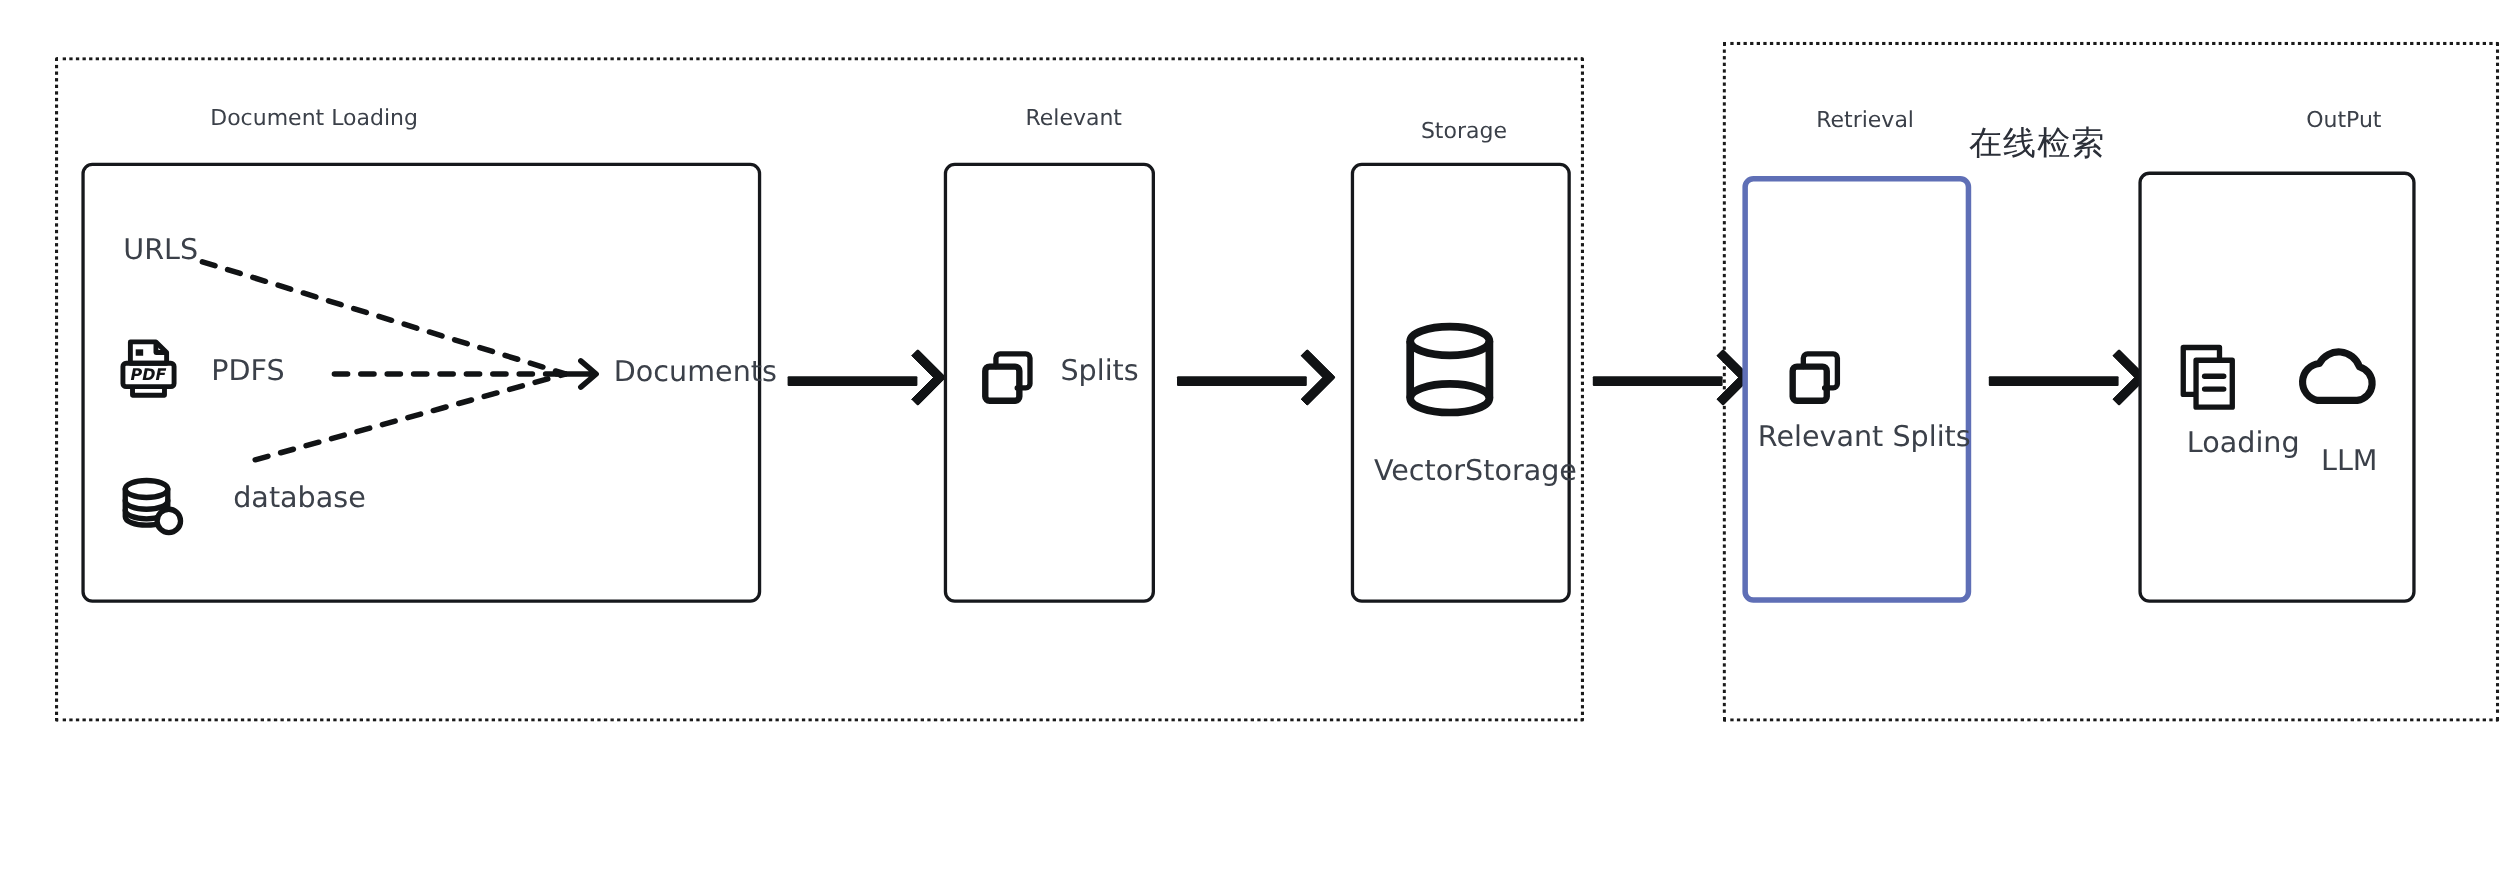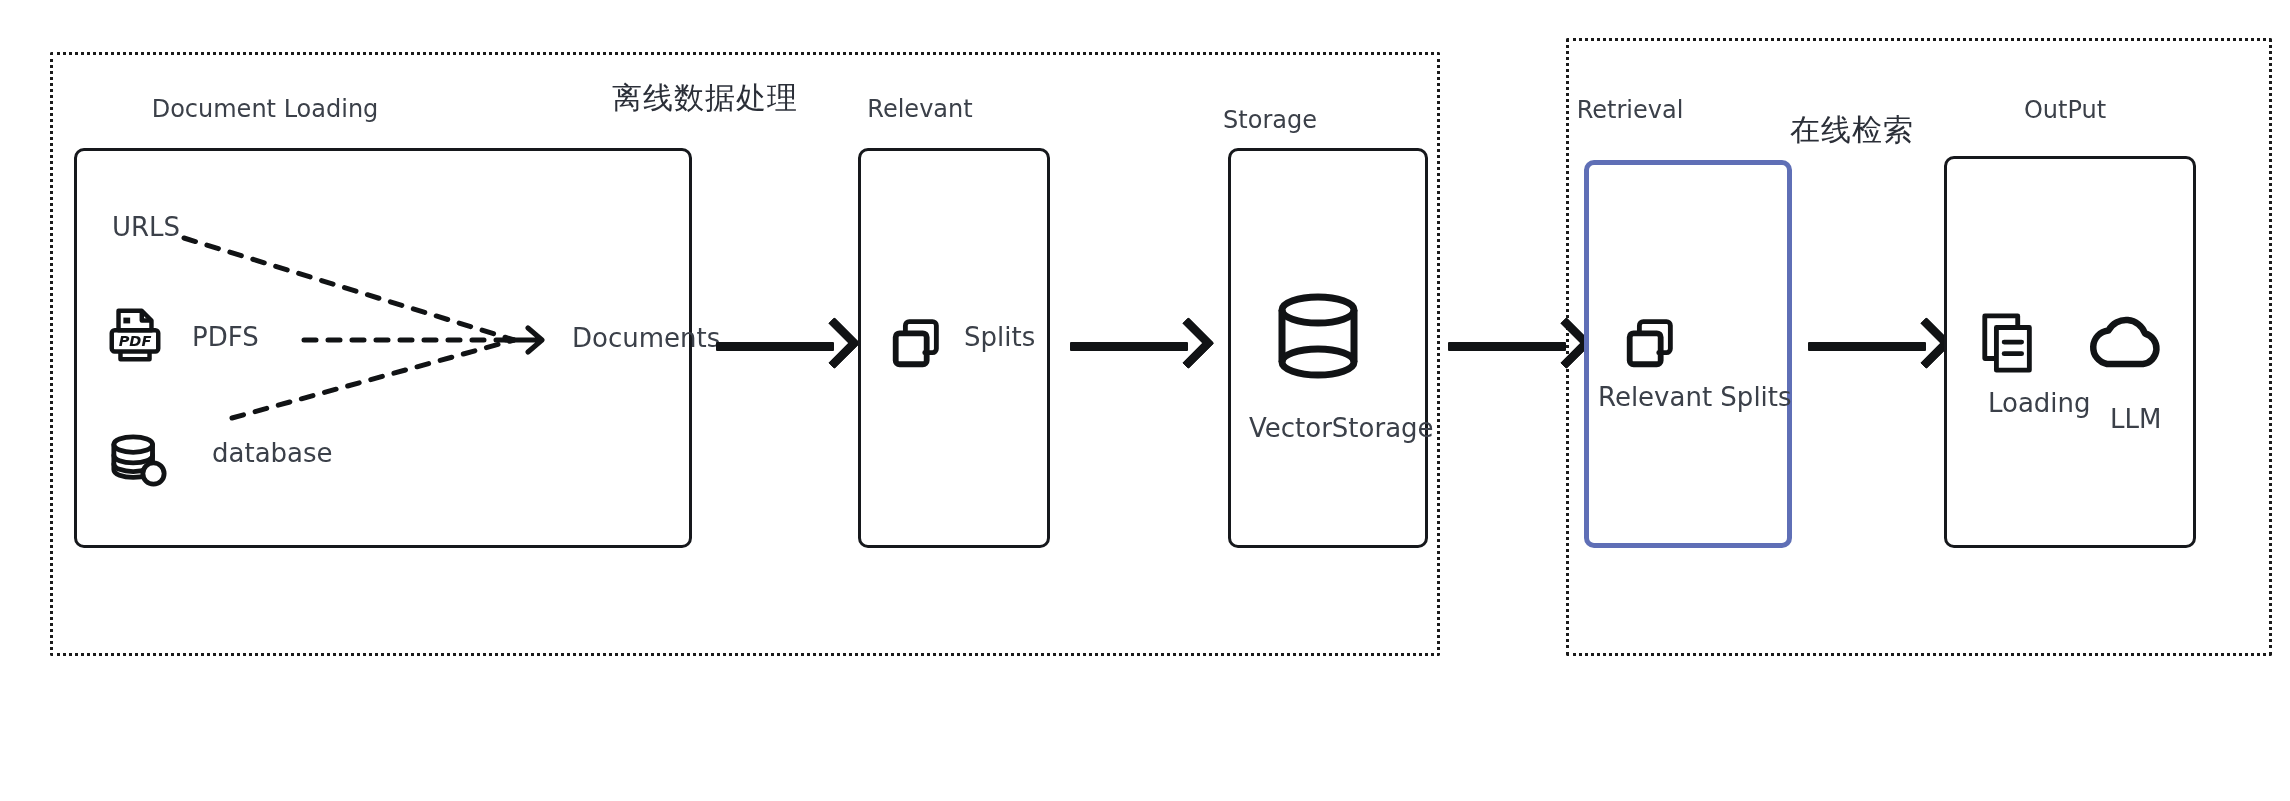--- a/index.html
+++ b/index.html
@@ -33,24 +33,24 @@
     letter-spacing:1px;
     white-space:nowrap;
     font-family:"DejaVu Sans","Liberation Sans",sans-serif;
   }
   #title-offline{ left:612px; top:78px; }
   #title-online { left:1790px;top:62px;margin-top:48px; }
 
   
   .stage-label{
     position:absolute;
-    font-size:24px;
+    font-size:20px;
     color:#3b4049;
     white-space:nowrap;
-    text-align:center;
+    text-align:right;
   }
 
   
   .box{
     position:absolute;
     box-sizing:border-box;
     background:#ffffff;
     border:3px solid #16181c;
     border-radius:10px;
   }
@@ -89,21 +89,20 @@
   .icon svg{ display:block; }
 
   .dashline{ position:absolute; }
 </style>
 </head>
 <body>
 
 <div id="stage">
 
   <div class="panel" id="panel-offline"></div>
-  <div class="panel-title" id="title-offline">离线数据处理</div>
 
   <div class="panel" id="panel-online"></div>
   <div class="panel-title" id="title-online">在线检索</div>
 
   <div class="stage-label" style="left:150px; top:95px; width:230px;">Document Loading</div>
 
   <div class="stage-label" style="left:820px; top:95px; width:200px;">Relevant</div>
 
   <div class="stage-label" style="left:1170px; top:106px; width:200px;">Storage</div>
 
@@ -148,21 +147,21 @@
         <ellipse cx="26" cy="13" rx="20" ry="8"></ellipse>
         <path d="M6 13 v26 c0 4.4 9 8 20 8 s20-3.6 20-8 V13"></path>
         <path d="M6 24 c0 4.4 9 8 20 8 s20-3.6 20-8"></path>
         <path d="M6 33 c0 4.4 9 8 20 8 s20-3.6 20-8"></path>
         <circle cx="47" cy="43" r="11" fill="#ffffff"></circle>
       </g>
     </svg>
   </div>
   <div class="item-label" style="left:200px; top:438px;">database</div>
 
-  <div class="item-label" style="left:560px; top:323px;">Documents</div>
+  <div class="item-label" style="left:546px; top:323px;">Documents</div>
 
   <div class="arrow" style="left:716px; top:320px; width:140px; height:52px;">
     <div class="shaft" style="width:118px;"></div>
     <div class="head"></div>
   </div>
 
   <div class="box" style="left:858px; top:148px; width:192px; height:400px;"></div>
   <div class="icon" style="left:886px; top:312px;">
     <svg width="62" height="60" viewBox="0 0 64 62">
       <g stroke="#111315" fill="none" stroke-linejoin="round" stroke-linecap="round">

